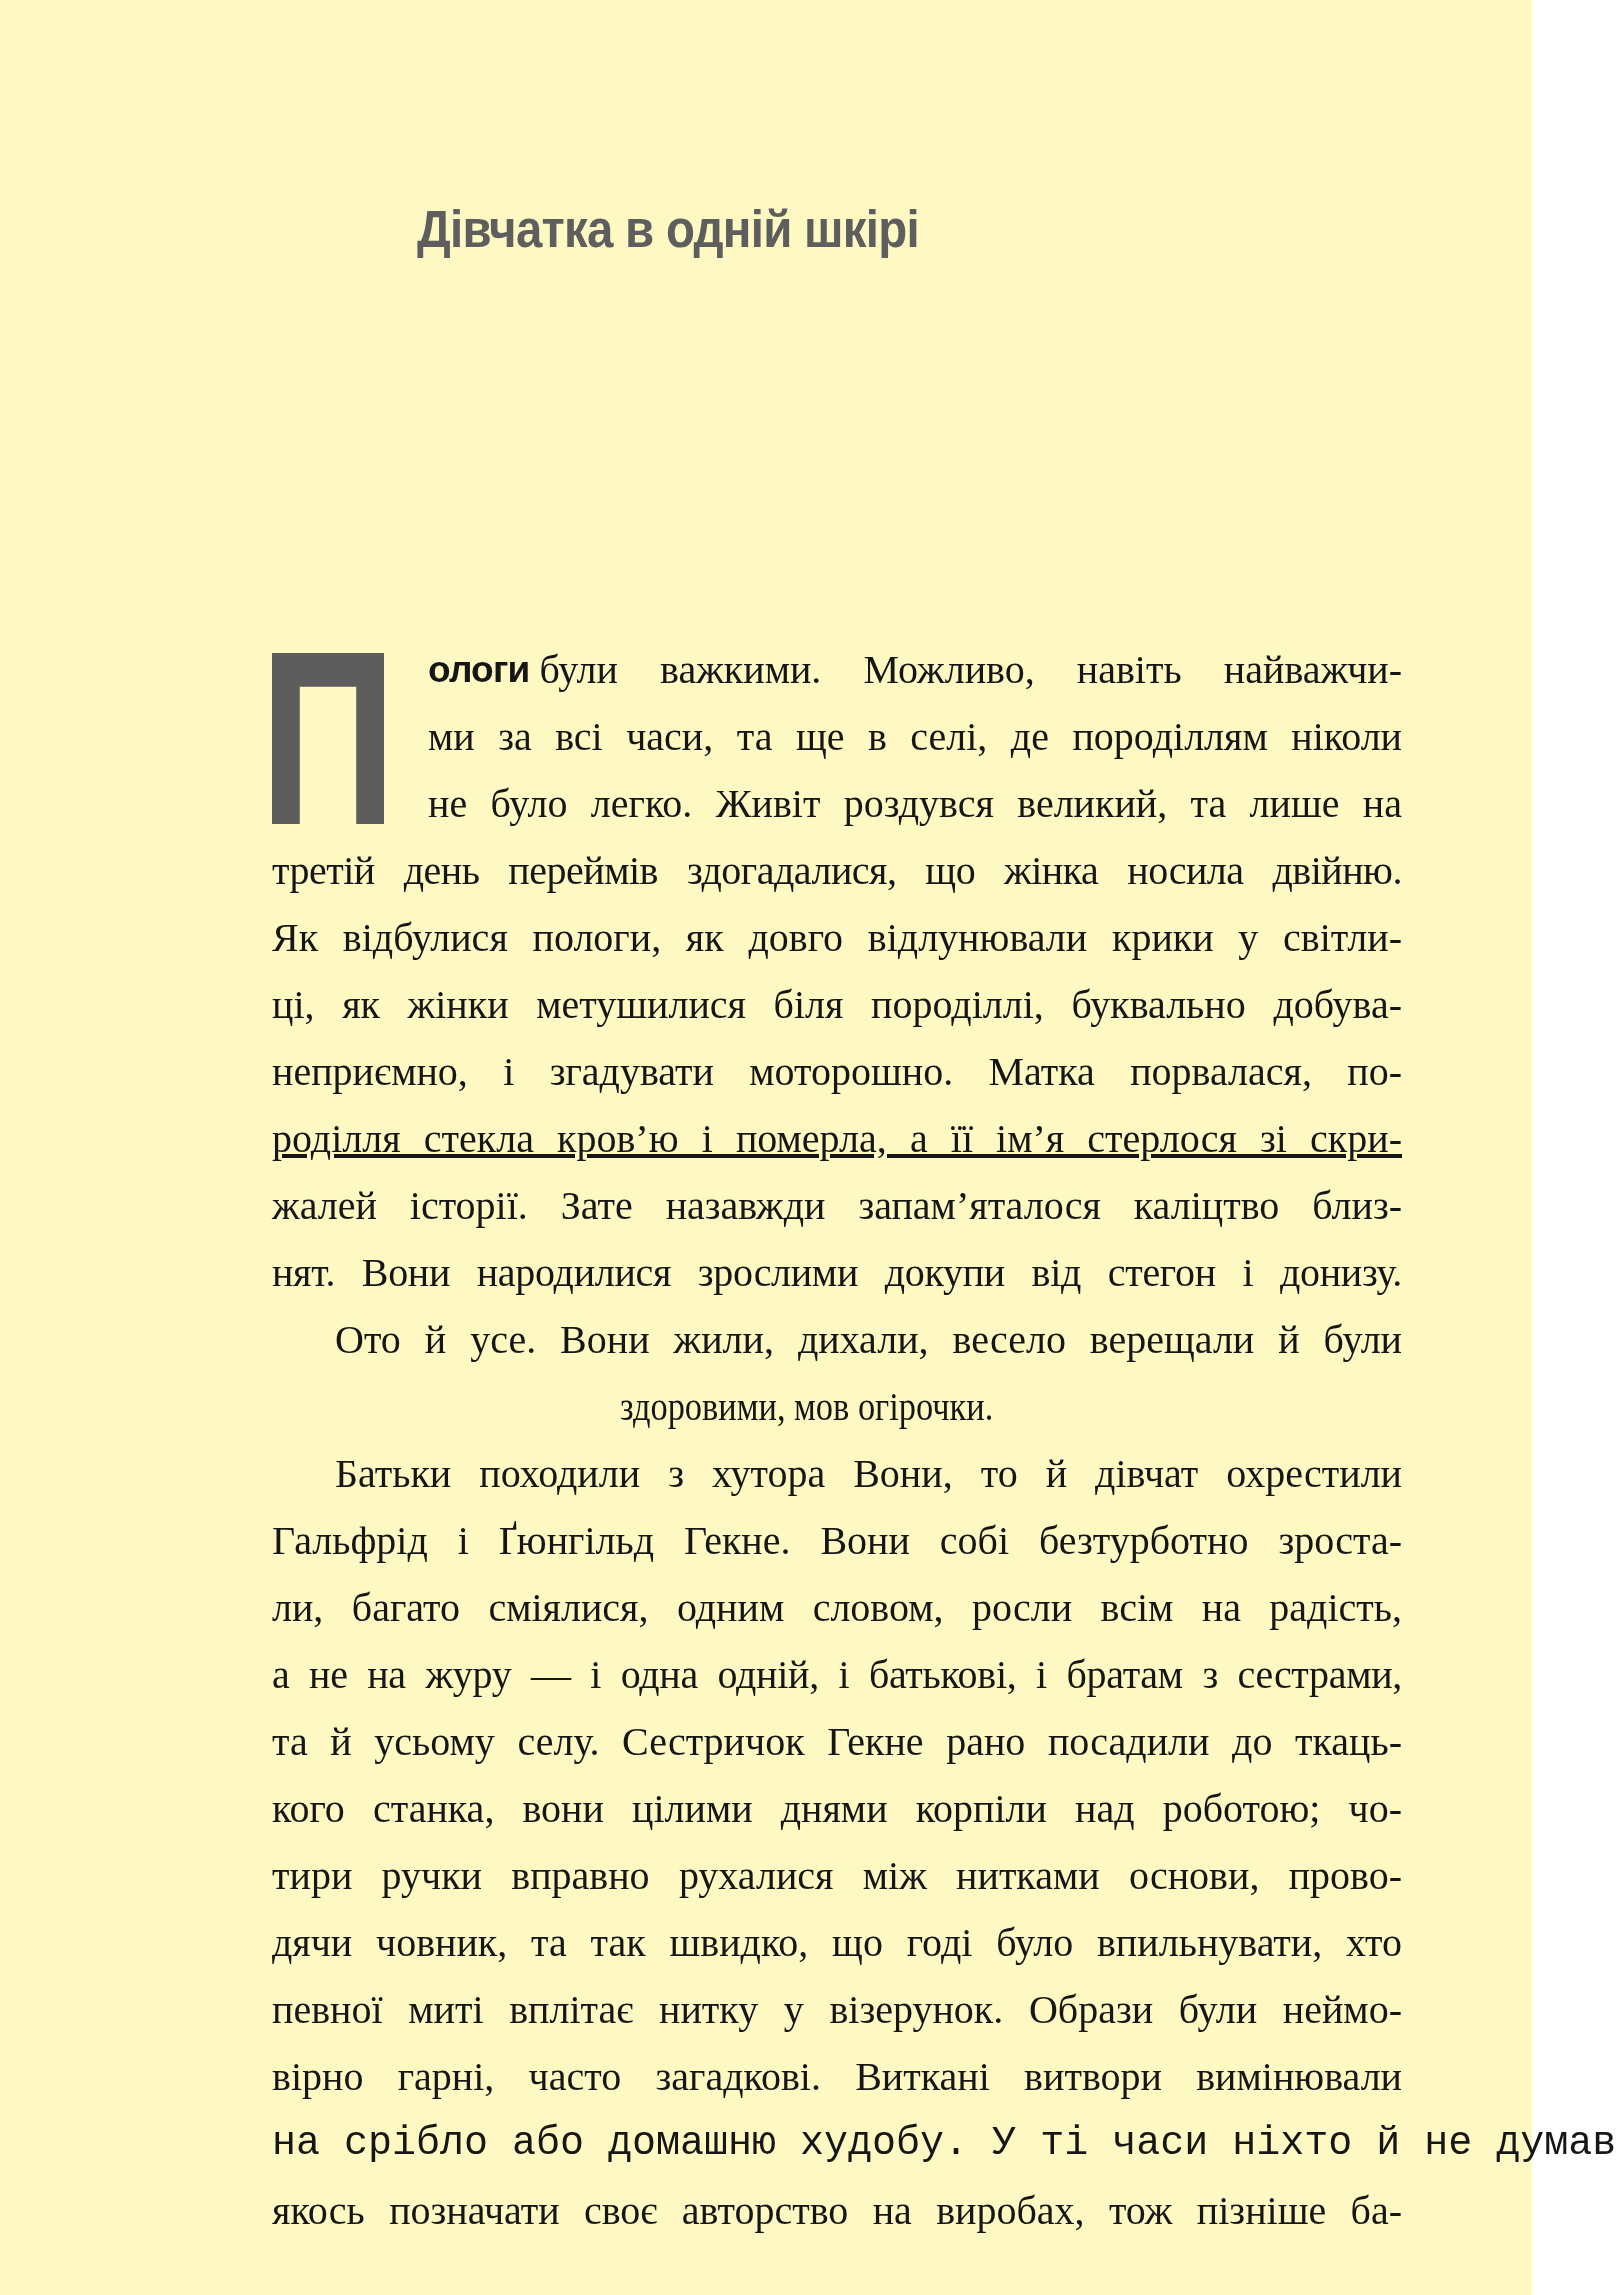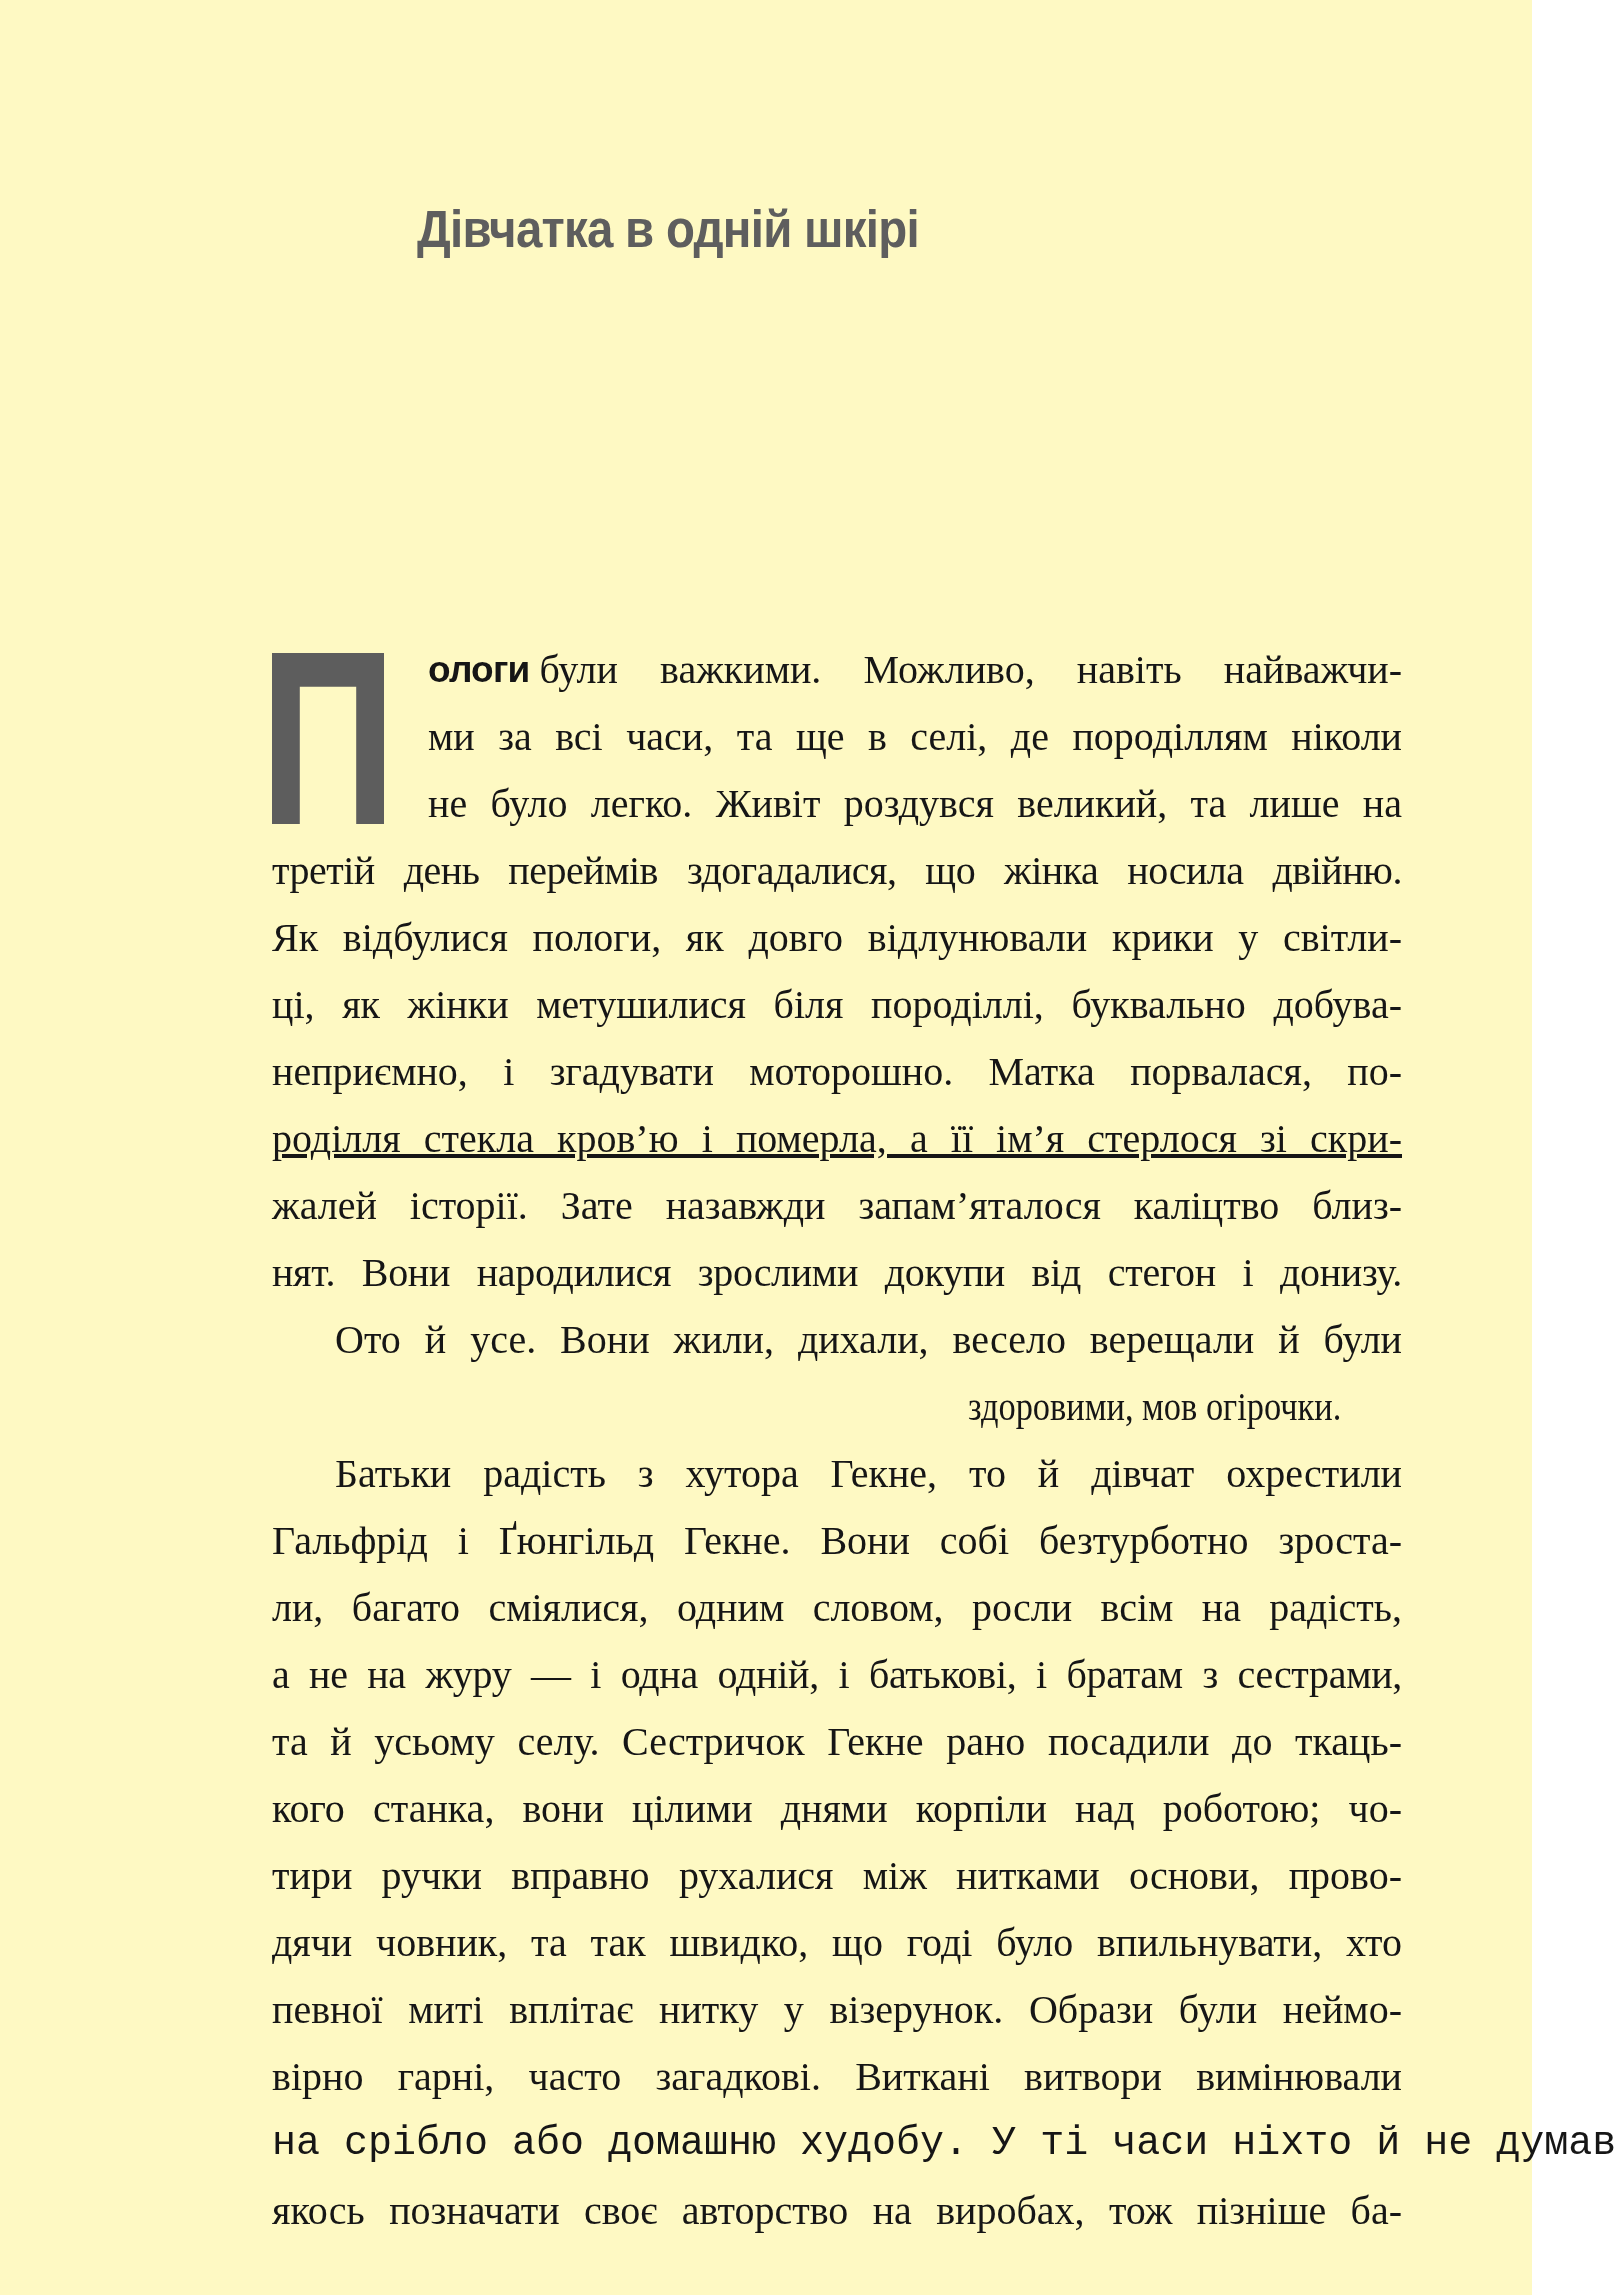--- a/index.html
+++ b/index.html
@@ -14,21 +14,21 @@
   .body-text {
     position: absolute; left: 272px; top: 636px; width: 1130px;
     font-family: "Liberation Serif", serif; font-size: 40px; color: #161616;
   }
   .line {
     height: 67px; line-height: 67px; white-space: nowrap;
     display: flex; justify-content: flex-start;
     transform-origin: left center;
   }
   .line span.w { display: inline-block; }
-  .line.last { justify-content: flex-end; gap: 0.28em; }
+  .line.last { justify-content: center; gap: 0.28em; }
   .line.indent { padding-left: 63px; }
   .line.dropcap-line { padding-left: 156px; }
   .dropcap {
     position: absolute; left: 0; top: 17px; width: 112px; height: 171px;
     color: #5d5d5d;
   }
   .dropcap svg { display: block; width: 100%; height: 100%; }
   .lead-bold { font-family: "Liberation Sans", sans-serif; font-weight: bold; font-size: 37px; letter-spacing: -0.8px; }
 </style>
 </head>
@@ -84,21 +84,21 @@
       <div class="line indent">
         <span class="w" style="flex:1; text-align:justify; text-align-last:justify;">Ото й усе. Вони жили, дихали, весело верещали й були</span>
       </div>
       <div class="line last">
         <span class="w" style="display: inline-block; transform: scaleX(0.86); transform-origin: left center;">здоровими, мов огірочки.</span>
       </div>
     </div>
 
     <div>
       <div class="line indent">
-        <span class="w" style="flex:1; text-align:justify; text-align-last:justify;">Батьки радість з хутора Гекне, то й дівчат охрестили</span>
+        <span class="w" style="flex:1; text-align:justify; text-align-last:justify;">Батьки походили з хутора Вони, то й дівчат охрестили</span>
       </div>
       <div class="line">
         <span class="w" style="flex:1; text-align:justify; text-align-last:justify;">Гальфрід і Ґюнгільд Гекне. Вони собі безтурботно зроста-</span>
       </div>
       <div class="line">
         <span class="w" style="flex:1; text-align:justify; text-align-last:justify;">ли, багато сміялися, одним словом, росли всім на радість,</span>
       </div>
       <div class="line">
         <span class="w" style="flex:1; text-align:justify; text-align-last:justify; letter-spacing:-0.3px;">а не на журу — і одна одній, і батькові, і братам з сестрами,</span>
       </div>

